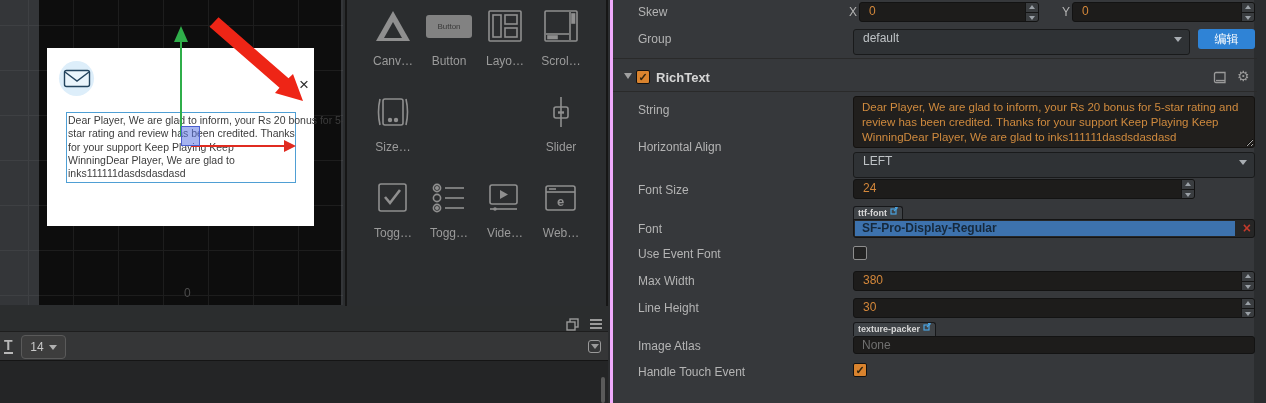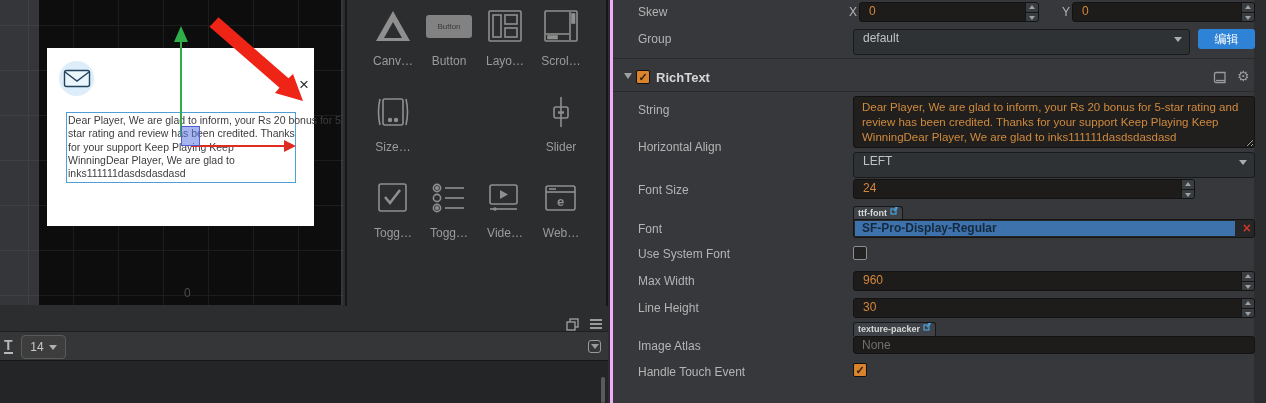--- a/index.html
+++ b/index.html
@@ -359,26 +359,26 @@
           <line x1="4" y1="4" x2="7.5" y2="0.5"></line>
           <line x1="5" y1="0.5" x2="7.5" y2="0.5"></line>
         </svg>
     </div>
     <div class="ins-label" style="top:222px">Font</div>
     <div id="font-field">
       <div id="font-sel">SF-Pro-Display-Regular</div>
       <div id="font-x">×</div>
     </div>
 
-    <div class="ins-label" style="top:247px">Use System Font</div>
+    <div class="ins-label" style="top:247px">Use Event Font</div>
     <div class="cb unchecked" style="left:240px;top:246px"></div>
 
     <div class="ins-label" style="top:274px">Max Width</div>
     <div class="numfield" style="left:240px;top:271px;width:402px">
-      <span>960</span>
+      <span>380</span>
       <div class="stepper">
           <div class="st-up"></div>
           <div class="st-sep"></div>
           <div class="st-dn"></div>
         </div>
     </div>
 
     <div class="ins-label" style="top:301px">Line Height</div>
     <div class="numfield" style="left:240px;top:298px;width:402px">
       <span>30</span>

